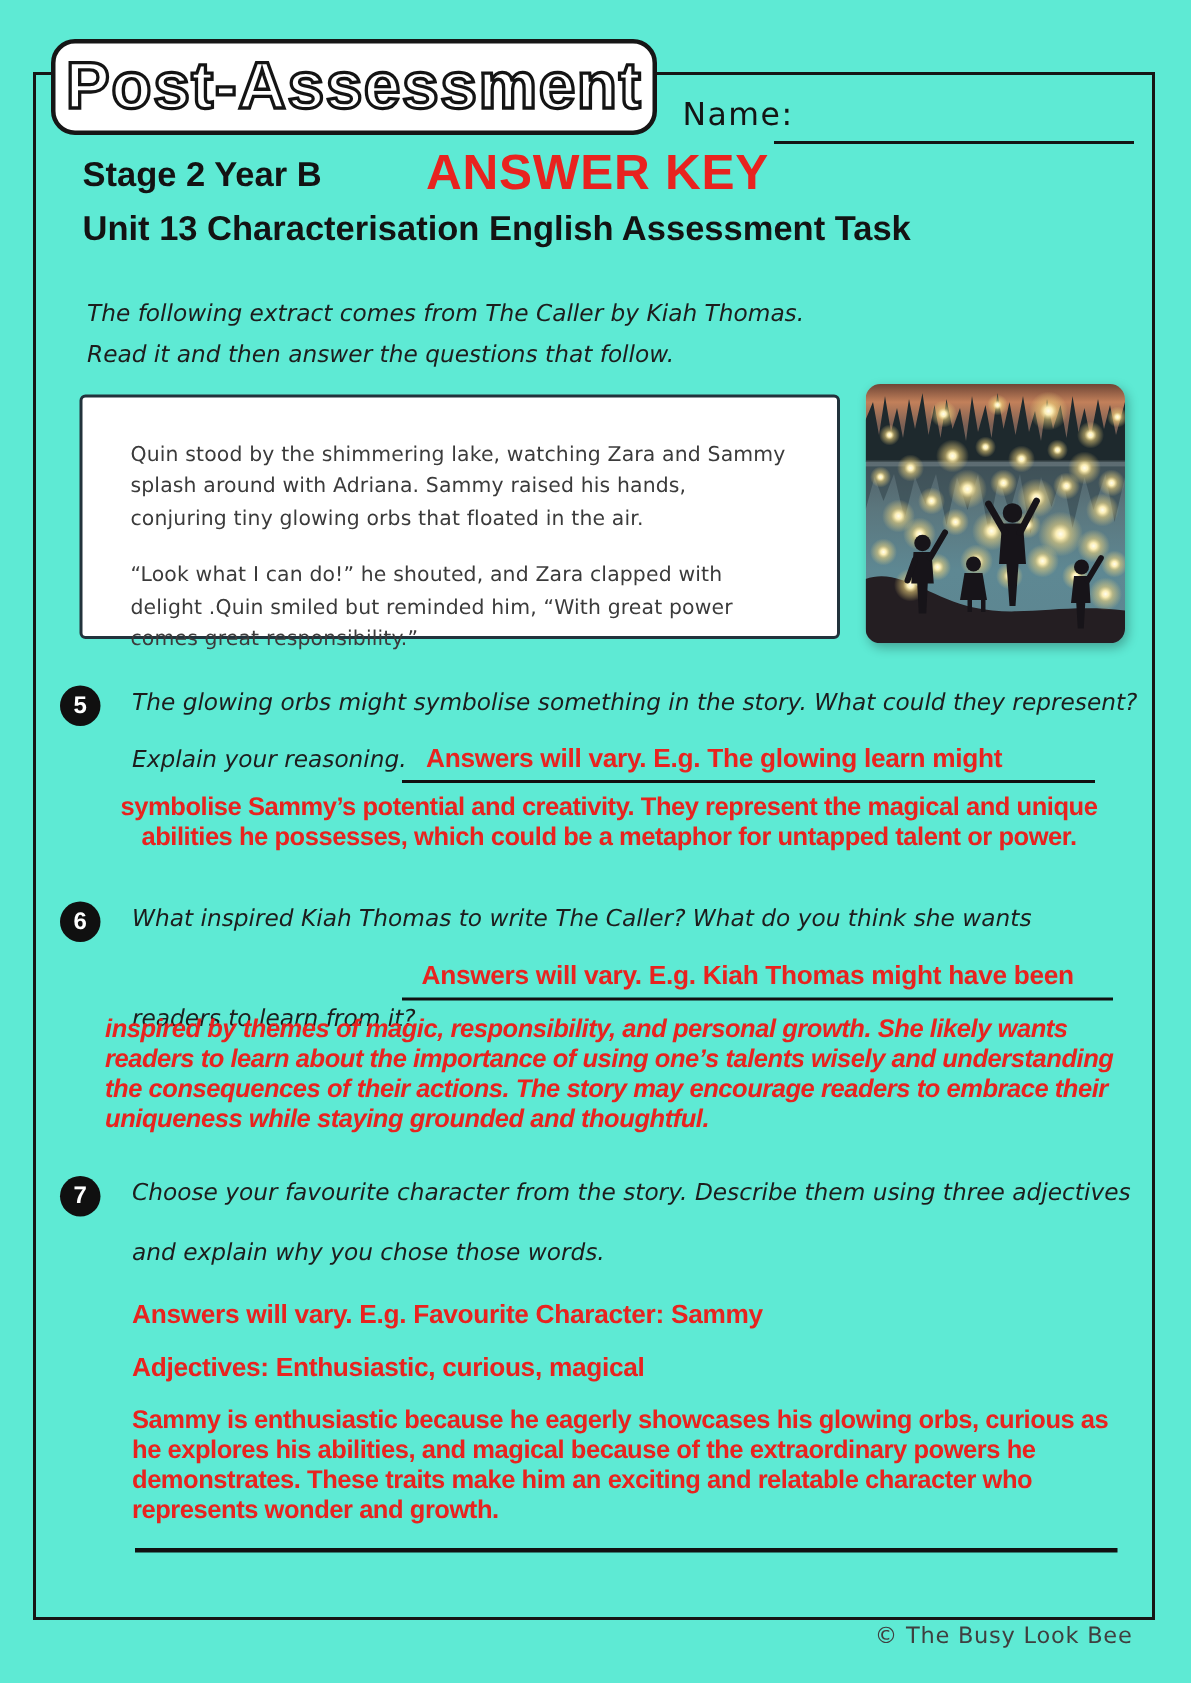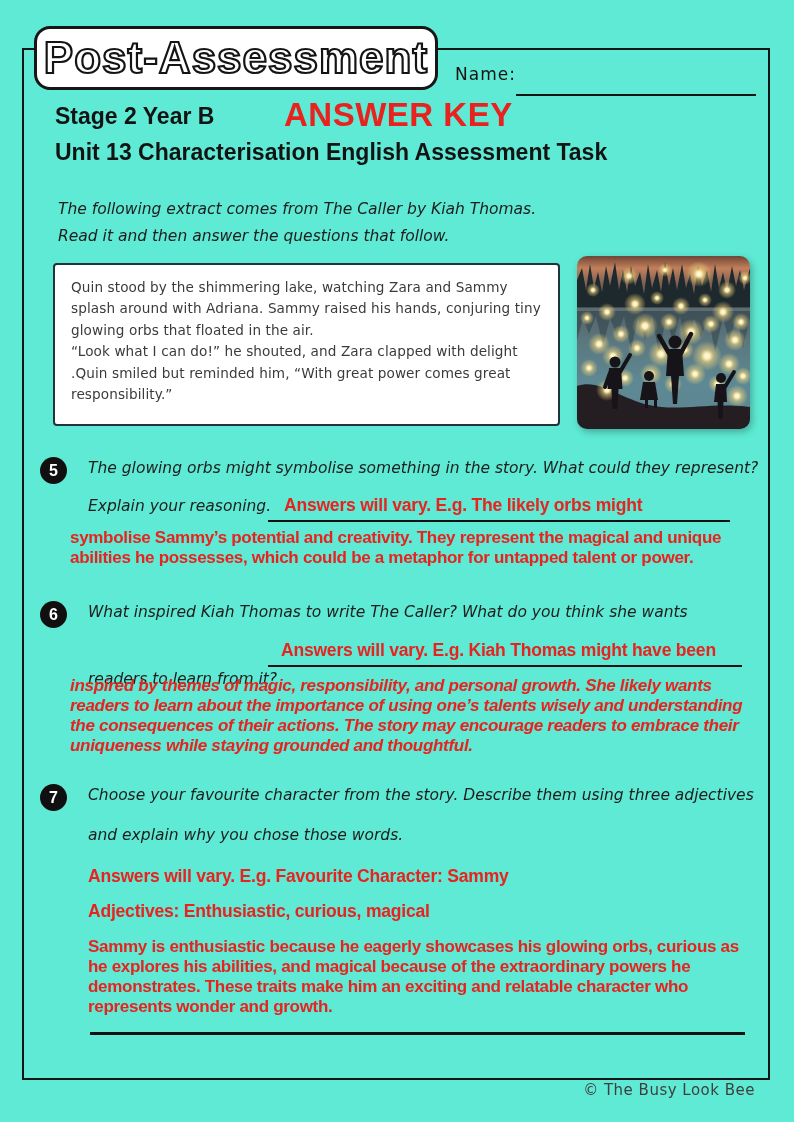--- a/index.html
+++ b/index.html
@@ -12,59 +12,59 @@
 
   
   #bubble-box{left:34px;top:26px;width:398px;height:58px;background:#fff;
               border:3px solid #161616;border-radius:16px;z-index:2;
               display:flex;align-items:center;justify-content:center;}
   #bubble-text{font-family:"Liberation Sans",sans-serif;font-weight:800;font-size:44px;
                letter-spacing:1px;color:#ffffff;-webkit-text-stroke:2.2px #141414;
                text-shadow:0 0 1px #141414;white-space:nowrap;}
 
   
-  #name-label{left:455px;top:64px;font-size:17px;letter-spacing:1px;color:#141414;}
+  #name-label{left:455px;top:64px;font-size:21px;letter-spacing:1px;color:#141414;}
   #name-line{left:516px;top:94px;width:240px;border-bottom:2.5px solid #141414;height:0;}
 
   
   .hdr{font-family:"Liberation Sans",sans-serif;font-weight:700;color:#131313;white-space:nowrap;}
   #stage{left:55px;top:103px;font-size:23px;}
   #answer-key{left:284px;top:96px;font-size:33px;color:var(--red,#e8231f);
               font-family:"Liberation Sans",sans-serif;font-weight:800;letter-spacing:0.5px;white-space:nowrap;}
   #unit{left:55px;top:139px;font-size:23px;}
 
   
   .hand{font-family:"DejaVu Sans",sans-serif;font-style:italic;color:#1d1d1d;white-space:nowrap;}
   #intro{left:58px;top:196px;font-size:15.5px;line-height:1.72;}
 
   
   #extract-box{left:53px;top:263px;width:507px;height:163px;border:2.5px solid #22333c;
                border-radius:4px;box-sizing:border-box;padding:12px 16px;background:#fff;}
   .extract-p{font-family:"DejaVu Sans",sans-serif;font-size:13.6px;line-height:1.58;
-             color:#3b3b3b;margin:0;letter-spacing:0.1px;}
+             color:#3b3b3b;margin:16px;letter-spacing:0.1px;}
 
   
   #scene{left:577px;top:256px;width:173px;height:173px;border-radius:10px;overflow:hidden;
          box-shadow:2px 3px 7px rgba(0,0,0,0.28);}
   #scene svg{display:block;}
 
   
   .qnum{width:27px;height:27px;border-radius:50%;background:#101010;color:#fff;
         display:flex;align-items:center;justify-content:center;
         font-family:"Liberation Sans",sans-serif;font-weight:800;font-size:16px;}
   .prompt{font-size:15.5px;color:#1d1d1d;}
   .red{color:var(--red,#e8231f);font-family:"Liberation Sans",sans-serif;font-weight:700;}
   .ansinline{font-size:17.5px;white-space:nowrap;letter-spacing:-0.2px;}
   .ansblock{font-size:17px;line-height:1.17;letter-spacing:-0.3px;white-space:normal;}
   .ansline{border-bottom:2.5px solid #111;height:0;}
 
   #q5-num{left:40px;top:457px;} #q5-l1{left:88px;top:459px;}
   #q5-l2{left:88px;top:497px;}  #q5-inline{left:284px;top:495px;}
   #q5-rule{left:268px;top:520px;width:462px;}
-  #q5-block{left:70px;top:528px;width:672px;}
+  #q5-block{left:70px;top:528px;width:672px;text-align:center;}
 
   #q6-num{left:40px;top:601px;} #q6-l1{left:88px;top:603px;text-align:center;}
   #q6-l2{left:88px;top:642px;margin-top:28px;}  #q6-inline{left:281px;top:640px;}
   #q6-rule{left:268px;top:665px;width:474px;}
   #q6-block{left:70px;top:676px;width:698px;font-style:italic;}
 
   #q7-num{left:40px;top:784px;} #q7-l1{left:88px;top:786px;}
   #q7-l2{left:88px;top:826px;}
   #q7-redA{left:88px;top:866px;} #q7-redB{left:88px;top:901px;}
   #q7-block{left:88px;top:937px;width:662px;}
@@ -186,21 +186,21 @@
           <path stroke="none" d="M139,128 h10 l1,18 h-3.5 l-1,17 h-4 l-1,-17 h-3.5 z"></path>
           <path d="M148,131 L157,116" fill="none" stroke-width="3.8"></path>
         </g>
       </g>
     </svg>
   </div>
 
   <div id="q5-num" class="abs qnum">5</div>
   <div id="q5-l1" class="abs hand prompt">The glowing orbs might symbolise something in the story. What could they represent?</div>
   <div id="q5-l2" class="abs hand prompt">Explain your reasoning.</div>
-  <div id="q5-inline" class="abs red ansinline">Answers will vary. E.g. The likely orbs might</div>
+  <div id="q5-inline" class="abs red ansinline">Answers will vary. E.g. The glowing learn might</div>
   <div id="q5-rule" class="abs ansline"></div>
   <div id="q5-block" class="abs red ansblock">symbolise Sammy’s potential and creativity. They represent the magical and unique abilities he possesses, which could be a metaphor for untapped talent or power.</div>
 
   <div id="q6-num" class="abs qnum">6</div>
   <div id="q6-l1" class="abs hand prompt">What inspired Kiah Thomas to write The Caller? What do you think she wants</div>
   <div id="q6-l2" class="abs hand prompt">readers to learn from it?</div>
   <div id="q6-inline" class="abs red ansinline">Answers will vary. E.g. Kiah Thomas might have been</div>
   <div id="q6-rule" class="abs ansline"></div>
   <div id="q6-block" class="abs red ansblock">inspired by themes of magic, responsibility, and personal growth. She likely wants readers to learn about the importance of using one’s talents wisely and understanding the consequences of their actions. The story may encourage readers to embrace their uniqueness while staying grounded and thoughtful.</div>
 

